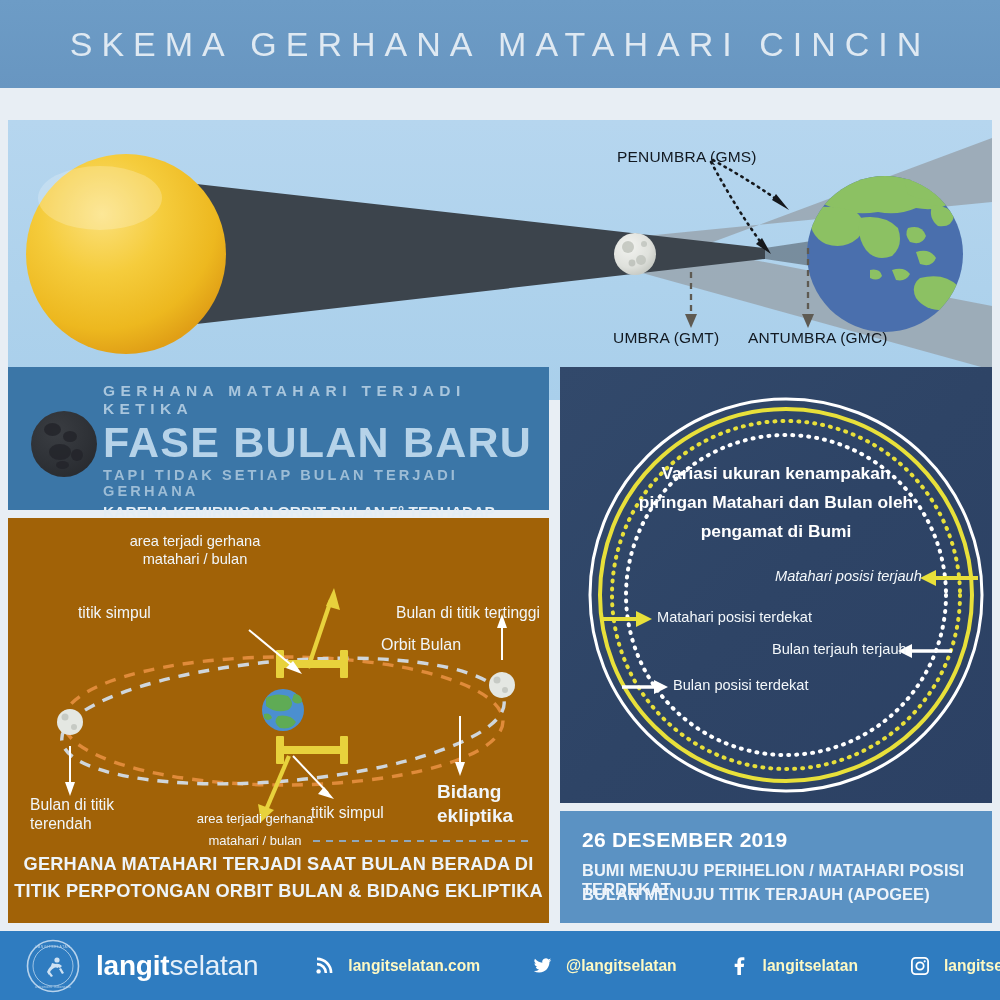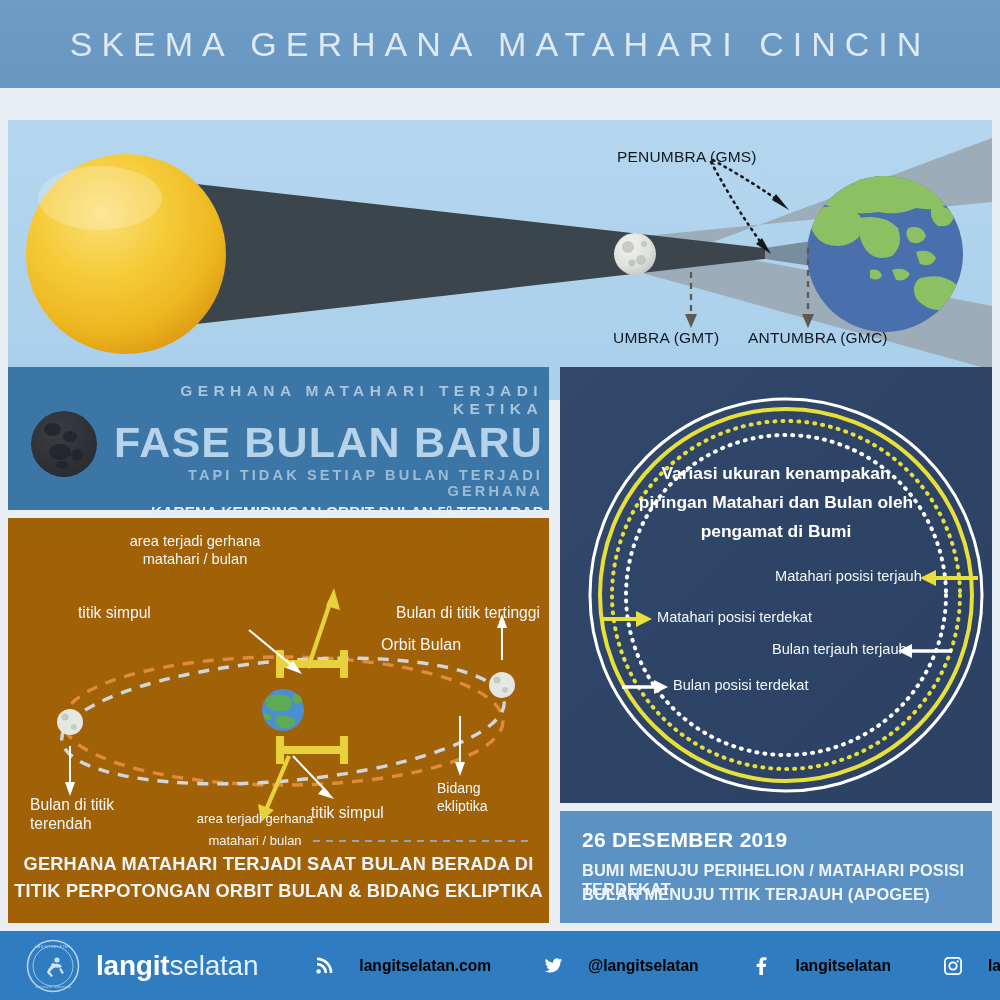--- a/index.html
+++ b/index.html
@@ -38,21 +38,21 @@
   
   .phase{
     position:absolute;left:8px;top:367px;width:541px;height:143px;
     background:#3b76a7;
   }
   .phase-moon{
     position:absolute;left:23px;top:44px;width:66px;height:66px;border-radius:50%;
     background:radial-gradient(circle at 38% 32%,#3a3d42 0%,#2e3136 55%,#24262a 100%);
   }
   .phase-moon .mare{position:absolute;border-radius:50%;background:#23252a;opacity:.85;}
-  .phase-text{position:absolute;left:95px;top:5px;right:6px;text-align:right;}
+  .phase-text{position:absolute;left:95px;top:5px;right:6px;text-align:left;}
   .p-l1{color:#a9c6dd;font-size:15.5px;letter-spacing:5.4px;font-weight:600;margin-top:10px;}
   .p-l2{color:#b6d3e9;font-size:43px;font-weight:800;letter-spacing:1.2px;line-height:46px;margin-top:1px;}
   .p-l3{color:#9dbdd6;font-size:14.6px;letter-spacing:3.1px;font-weight:600;margin-top:2px;}
   .p-l4{color:#e3edf5;font-size:15.4px;font-weight:600;letter-spacing:.1px;margin-top:4px;}
 
   
   .orbit{
     position:absolute;left:8px;top:518px;width:541px;height:405px;
     background:#a16207;overflow:hidden;
   }
@@ -89,21 +89,21 @@
   .footer{
     position:absolute;left:0;top:931px;width:1000px;height:69px;
     background:#2f7cc0;display:flex;align-items:center;
   }
   .brand{display:flex;align-items:center;margin-left:26px;}
   .seal{width:54px;height:54px;border-radius:50%;position:relative;flex:0 0 auto;}
   .brand-word{margin-left:16px;font-size:28px;color:#ffffff;letter-spacing:-.2px;}
   .brand-word b{font-weight:700;}
   .brand-word span{font-weight:300;color:#e6f0f9;}
   .social{display:flex;align-items:center;margin-left:56px;gap:52px;}
-  .soc{display:flex;align-items:center;gap:25px;color:#000000;font-size:15.6px;font-weight:600;white-space:nowrap;}
+  .soc{display:flex;align-items:center;gap:14px;color:#fef9c3;font-size:15.6px;font-weight:600;white-space:nowrap;}
   .soc .ico{display:inline-flex;width:20px;height:20px;align-items:center;justify-content:center;}
 </style>
 </head>
 <body>
 
 <div class="page">
 
   <div class="header">
     <div class="header-title">SKEMA GERHANA MATAHARI CINCIN</div>
   </div>
@@ -294,21 +294,21 @@
 
     <div class="lab" style="left:22px;top:277px;font-size:15.6px;">
       <div>Bulan di titik</div>
       <div>terendah</div>
     </div>
     <div class="lab" style="left:182px;top:290px;width:130px;text-align:center;font-size:13px;line-height:22px;">
       <div>area terjadi gerhana</div>
       <div>matahari / bulan</div>
     </div>
     <div class="lab" style="left:303px;top:285px;font-size:15.6px;">titik simpul</div>
-    <div class="lab" style="left:429px;top:262px;font-size:14px;">
+    <div class="lab" style="left:429px;top:262px;font-size:19px;font-weight:bold;">
       <div>Bidang</div>
       <div>ekliptika</div>
     </div>
 
     <div class="caption">
       <div>GERHANA MATAHARI TERJADI SAAT BULAN BERADA DI</div>
       <div>TITIK PERPOTONGAN ORBIT BULAN &amp; BIDANG EKLIPTIKA</div>
     </div>
   </div>
 
@@ -343,21 +343,21 @@
         <polygon points="108,320 94,313 94,327" fill="#ffffff"></polygon>
       </g>
     </svg>
 
     <div class="rings-title">
       <div>Variasi ukuran kenampakan</div>
       <div>piringan Matahari dan Bulan oleh</div>
       <div>pengamat di Bumi</div>
     </div>
 
-    <div class="lab" style="left:215px;top:201px;">Matahari posisi terjauh</div>
+    <div class="lab" style="left:215px;top:201px;font-style:italic;">Matahari posisi terjauh</div>
     <div class="lab" style="left:97px;top:242px;">Matahari posisi terdekat</div>
     <div class="lab" style="left:212px;top:274px;">Bulan terjauh terjauh</div>
     <div class="lab" style="left:113px;top:310px;">Bulan posisi terdekat</div>
   </div>
 
   <div class="date">
     <div class="date-h">26 DESEMBER 2019</div>
     <div class="date-l1">BUMI MENUJU PERIHELION / MATAHARI POSISI TERDEKAT</div>
     <div class="date-l2">BULAN MENUJU TITIK TERJAUH (APOGEE)</div>
   </div>

